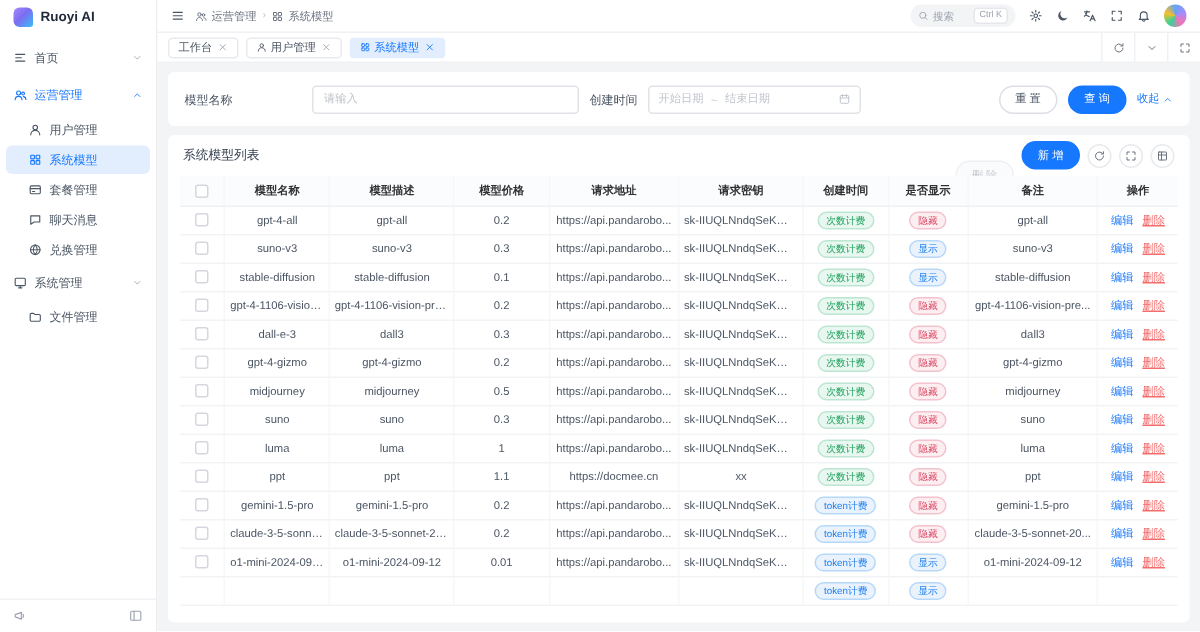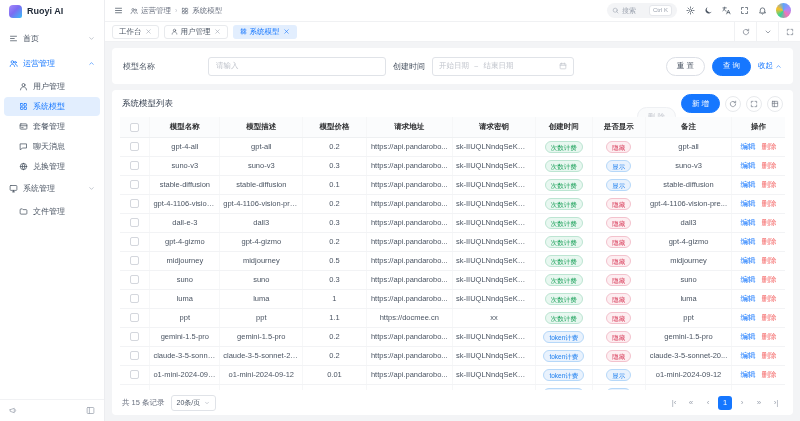--- a/index.html
+++ b/index.html
@@ -84,21 +84,21 @@
   th:last-child, td:last-child { border-right: none; }
   thead th { height: 20px; color: #303133; font-weight: 700; background: #fbfcfd; border-bottom: 1px solid #eef0f2; }
   .cb { width: 9px; height: 9px; border: 1px solid #d4d7dd; border-radius: 2px; display: inline-block; background: #fff; vertical-align: middle; cursor: pointer; }
   .tag { display: inline-block; font-size: 6.5px; line-height: 11px; height: 12px; padding: 0 5px; border-radius: 7px; border: 1px solid transparent; }
   .tag-count { color: var(--tag-green-text); background: var(--tag-green-bg); border-color: #bce5d2; }
   .tag-token { color: var(--tag-blue-text); background: var(--tag-blue-bg); border-color: #b6d8f9; }
   .tag-show  { color: var(--tag-blue-text); background: var(--tag-blue-bg); border-color: #b6d8f9; }
   .tag-hide  { color: var(--tag-red-text); background: var(--tag-red-bg); border-color: #f3c2cd; }
   .lnk { font-size: 7.5px; cursor: pointer; }
   .lnk.edit { color: var(--primary); margin-right: 6px; }
-  .lnk.del { color: var(--link-delete); }
+  .lnk.del { color: var(--link-delete); text-decoration: underline; }
 
   .pagination { height: 25px; flex: none; display: flex; align-items: center; gap: 6px; padding: 0 10px; font-size: 7.5px; color: #6b7280; }
   .page-size { height: 16px; border: 1px solid #e0e3e8; border-radius: 3px; padding: 0 5px; display: inline-flex; align-items: center; gap: 4px; font-size: 7px; color: #4b5563; cursor: pointer; background: #fff; }
   .page-size .icn { width: 6px; height: 6px; color: #9ca3af; }
   .pager { margin-left: auto; display: flex; gap: 3px; align-items: center; }
   .pg-btn { min-width: 14px; height: 14px; display: inline-flex; align-items: center; justify-content: center; color: #9ca3af; font-size: 8px; border-radius: 3px; cursor: pointer; padding: 0 2px; }
   .pg-btn.current { background: var(--primary); color: #fff; font-size: 7.5px; }
 </style>
 </head>
 <body>
@@ -627,37 +627,17 @@
        <td></td>
        <td><span class="tag tag-token">token计费</span></td>
        <td><span class="tag tag-show">显示</span></td>
        <td></td>
        <td></td>
      </tr>
               </tbody>
           </table>
         </div>
 
-        <div class="pagination">
-          <span>共 15 条记录</span>
-          <span class="page-size">
-            <span>20条/页</span>
-            <span class="icn">
-                <svg viewBox="0 0 24 24">
-                  <path d="M6 9l6 6 6-6"></path>
-                </svg>
-              </span>
-          </span>
-          <span class="pager">
-              <span class="pg-btn ">|‹</span>
-              <span class="pg-btn ">«</span>
-              <span class="pg-btn ">‹</span>
-              <span class="pg-btn current">1</span>
-              <span class="pg-btn ">›</span>
-              <span class="pg-btn ">»</span>
-              <span class="pg-btn ">›|</span>
-            </span>
-        </div>
       </div>
 
     </div>
   </div>
 </div>
 
 </body></html>

